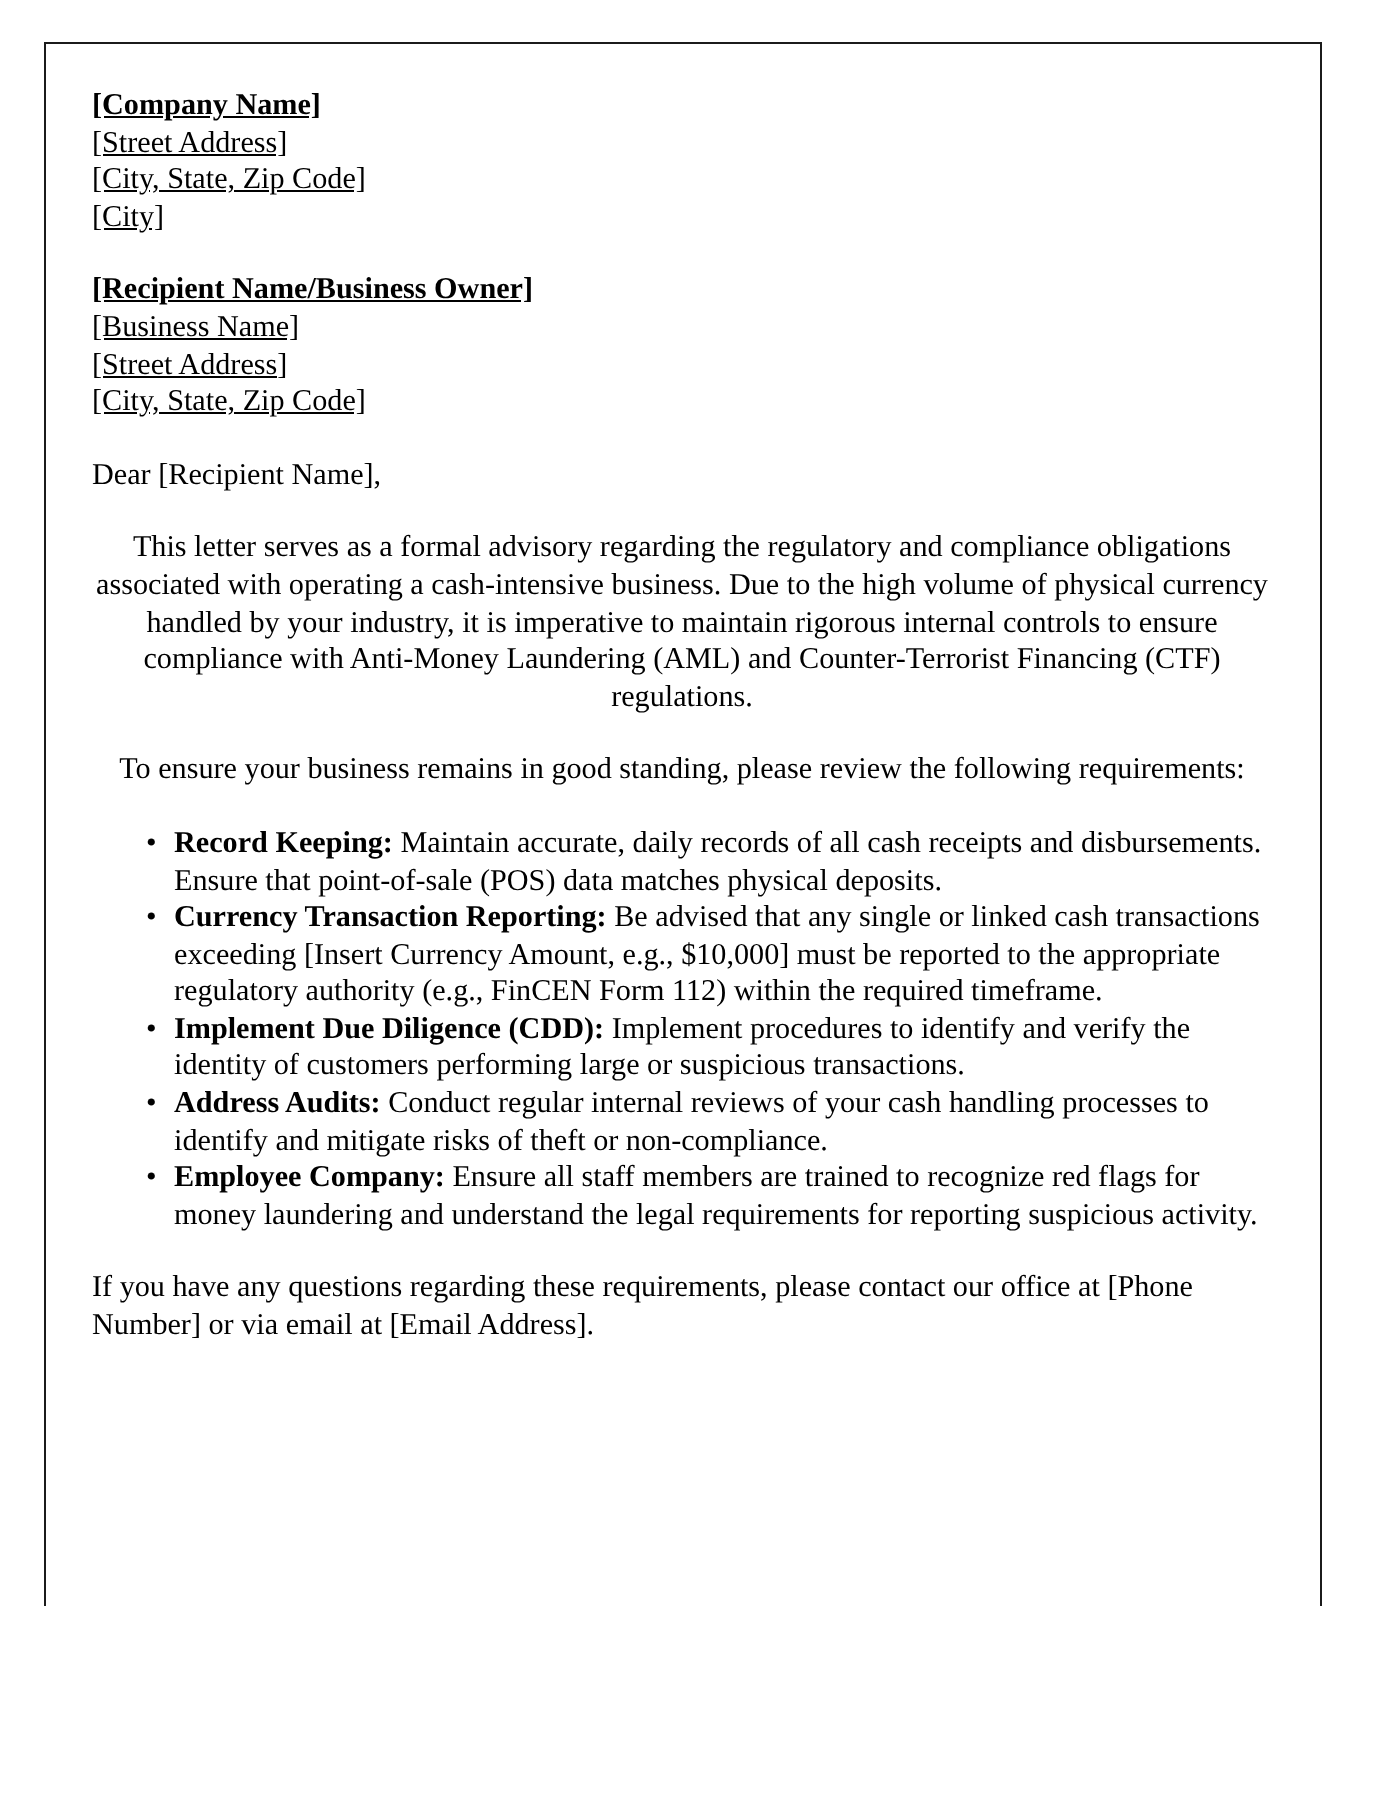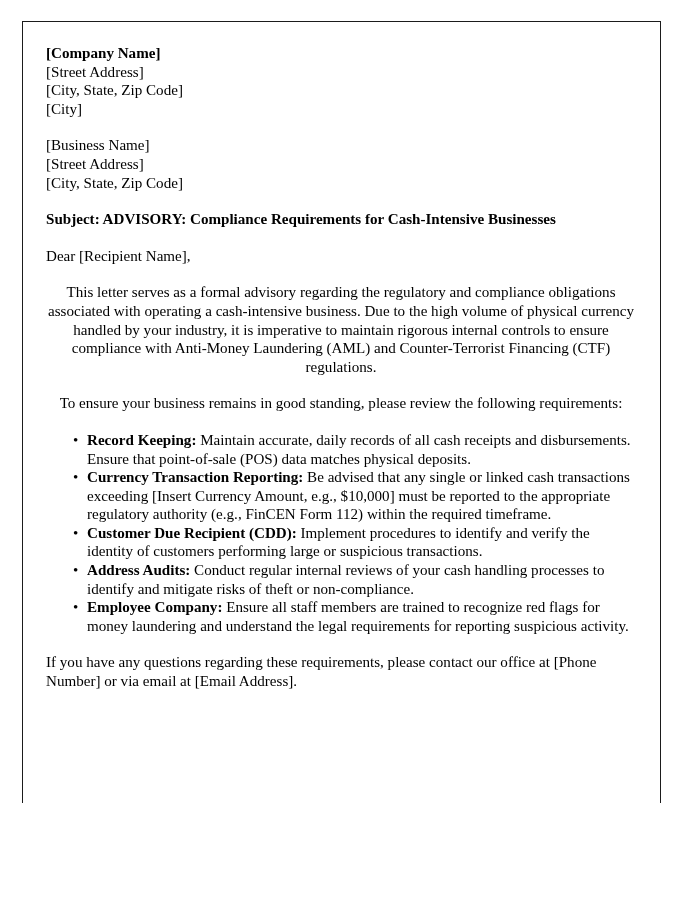--- a/index.html
+++ b/index.html
@@ -30,20 +30,21 @@
     padding: 22px 24px 0 23px;
     color: #000000;
     font-size: 15.1px;
     line-height: 18.6px;
   }
   .addr-block {
     margin: 0 0 18px 0;
   }
   .addr-line {
     white-space: nowrap;
+    text-decoration: underline;
   }
   .strong-line {
     font-weight: bold;
   }
   .subject-line {
     font-weight: bold;
     margin: 0 0 18px 0;
   }
   .salutation {
     margin: 0 0 18px 0;
@@ -83,45 +84,45 @@
   <div class="page-inner">
 
     <div class="addr-block">
       <div class="addr-line strong-line">[Company Name]</div>
       <div class="addr-line">[Street Address]</div>
       <div class="addr-line">[City, State, Zip Code]</div>
       <div class="addr-line">[City]</div>
     </div>
 
     <div class="addr-block">
+      <div class="addr-line strong-line">[Recipient Name/Business Owner]</div>
       <div class="addr-line">[Business Name]</div>
       <div class="addr-line">[Street Address]</div>
       <div class="addr-line">[City, State, Zip Code]</div>
     </div>
 
-    <div class="subject-line">Subject: ADVISORY: Compliance Requirements for Cash-Intensive Businesses</div>
 
     <div class="salutation">Dear [Recipient Name],</div>
 
     <p class="body-par">This letter serves as a formal advisory regarding the regulatory and compliance obligations associated with operating a cash-intensive business. Due to the high volume of physical currency handled by your industry, it is imperative to maintain rigorous internal controls to ensure compliance with Anti-Money Laundering (AML) and Counter-Terrorist Financing (CTF) regulations.</p>
 
     <p class="body-par">To ensure your business remains in good standing, please review the following requirements:</p>
 
     <ul class="req-list">
       <li>
         <span class="bullet-glyph">•</span>
         <span class="item-term">Record Keeping:</span><span> Maintain accurate, daily records of all cash receipts and disbursements. Ensure that point-of-sale (POS) data matches physical deposits.</span>
       </li>
       <li>
         <span class="bullet-glyph">•</span>
         <span class="item-term">Currency Transaction Reporting:</span><span> Be advised that any single or linked cash transactions exceeding [Insert Currency Amount, e.g., $10,000] must be reported to the appropriate regulatory authority (e.g., FinCEN Form 112) within the required timeframe.</span>
       </li>
       <li>
         <span class="bullet-glyph">•</span>
-        <span class="item-term">Customer Due Recipient (CDD):</span><span> Implement procedures to identify and verify the identity of customers performing large or suspicious transactions.</span>
+        <span class="item-term">Implement Due Diligence (CDD):</span><span> Implement procedures to identify and verify the identity of customers performing large or suspicious transactions.</span>
       </li>
       <li>
         <span class="bullet-glyph">•</span>
         <span class="item-term">Address Audits:</span><span> Conduct regular internal reviews of your cash handling processes to identify and mitigate risks of theft or non-compliance.</span>
       </li>
       <li>
         <span class="bullet-glyph">•</span>
         <span class="item-term">Employee Company:</span><span> Ensure all staff members are trained to recognize red flags for money laundering and understand the legal requirements for reporting suspicious activity.</span>
       </li>
     </ul>

